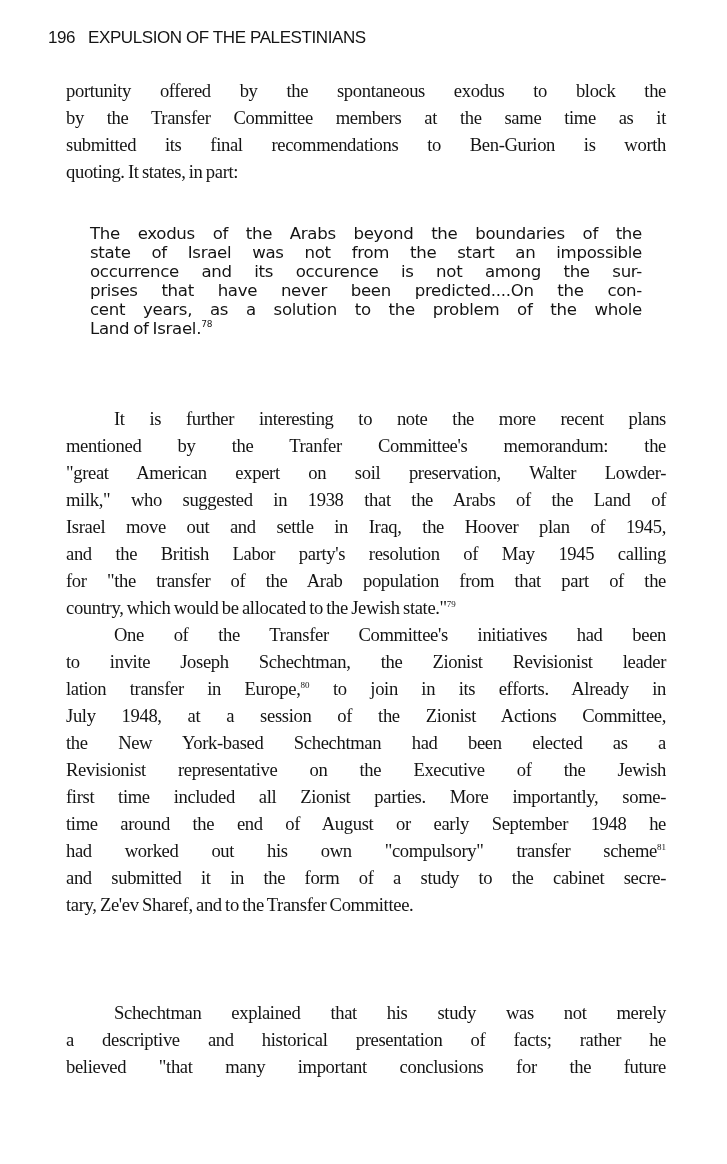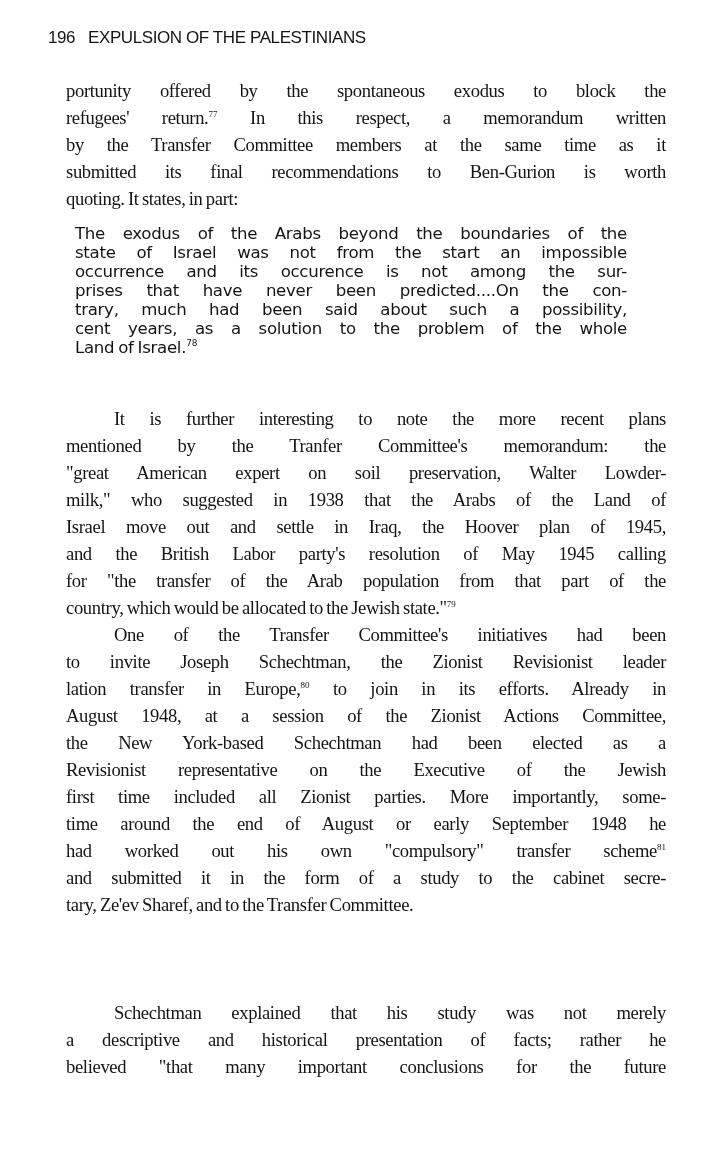--- a/index.html
+++ b/index.html
@@ -11,71 +11,69 @@
     white-space: nowrap;
   }
   .running-head .pn { display: inline-block; width: 40px; }
   .body { position: absolute; left: 66px; width: 600px; font-family: Liberation Serif, serif; }
   .line {
     display: block; height: 27px; line-height: 27px; font-size: 18.6px; white-space: nowrap;
     text-align: justify; text-align-last: justify; letter-spacing: -0.35px; word-spacing: -1px;
   }
   .line.last { text-align-last: left; }
   .line.indent { padding-left: 48px; }
-  .quote { position: absolute; left: 75px; width: 552px; font-family: "DejaVu Sans", sans-serif; }
+  .quote { position: absolute; left: 90px; width: 552px; font-family: "DejaVu Sans", sans-serif; }
   .qline {
     display: block; height: 19px; line-height: 19px; font-size: 16.6px; white-space: nowrap;
     text-align: justify; text-align-last: justify; letter-spacing: -0.3px; word-spacing: -1px;
   }
   .qline.last { text-align-last: left; }
   sup { font-size: 9px; line-height: 0; vertical-align: 7px; letter-spacing: 0; }
 </style>
 </head>
 <body>
 
 <div class="page">
 
   <div class="running-head">
     <span class="pn">196</span><span>EXPULSION OF THE PALESTINIANS</span>
   </div>
 
   <div class="body" style="top:77px;">
     <span class="line">portunity offered by the spontaneous exodus to block the</span>
-    <span class="line"><span>refugees' return.</span><sup>77</sup><span> In this respect, a memorandum written</span></span>
     <span class="line">by the Transfer Committee members at the same time as it</span>
     <span class="line">submitted its final recommendations to Ben-Gurion is worth</span>
     <span class="line last">quoting.  It states, in part:</span>
   </div>
 
   <div class="quote" style="top:224px;">
     <span class="qline">The exodus of the Arabs beyond the boundaries of the</span>
     <span class="qline">state of Israel was not from the start an impossible</span>
     <span class="qline">occurrence and its occurence is not among the sur-</span>
     <span class="qline">prises that have never been predicted....On the con-</span>
-    <span class="qline">trary, much had been said about such a possibility,</span>
     <span class="qline">cent years, as a solution to the problem of the whole</span>
     <span class="qline last"><span>Land of Israel.</span><sup>78</sup></span>
   </div>
 
   <div class="body" style="top:405px;">
     <span class="line indent">It is further interesting to note the more recent plans</span>
     <span class="line">mentioned by the Tranfer Committee's memorandum:  the</span>
     <span class="line">"great American expert on soil preservation, Walter Lowder-</span>
     <span class="line">milk," who suggested in 1938 that the Arabs of the Land of</span>
     <span class="line">Israel move out and settle in Iraq, the Hoover plan of 1945,</span>
     <span class="line">and the British Labor party's resolution of May 1945 calling</span>
     <span class="line">for "the transfer of the Arab population from that part of the</span>
     <span class="line last"><span>country, which would be allocated to the Jewish state."</span><sup>79</sup></span>
   </div>
 
   <div class="body" style="top:621px;">
     <span class="line indent">One of the Transfer Committee's initiatives had been</span>
     <span class="line">to invite Joseph Schechtman, the Zionist Revisionist leader</span>
     <span class="line"><span>lation transfer in Europe,</span><sup>80</sup><span> to join in its efforts. Already in</span></span>
-    <span class="line">August 1948, at a session of the Zionist Actions Committee,</span>
+    <span class="line">July 1948, at a session of the Zionist Actions Committee,</span>
     <span class="line">the New York-based Schechtman had been elected as a</span>
     <span class="line">Revisionist representative on the Executive of the Jewish</span>
     <span class="line">first time included all Zionist parties. More importantly, some-</span>
     <span class="line">time around the end of August or early September 1948 he</span>
     <span class="line"><span>had worked out his own "compulsory" transfer scheme</span><sup>81</sup></span>
     <span class="line">and submitted it in the form of a study to the cabinet secre-</span>
     <span class="line last">tary, Ze'ev Sharef, and to the Transfer Committee.</span>
   </div>
 
   <div class="body" style="top:999px;">

